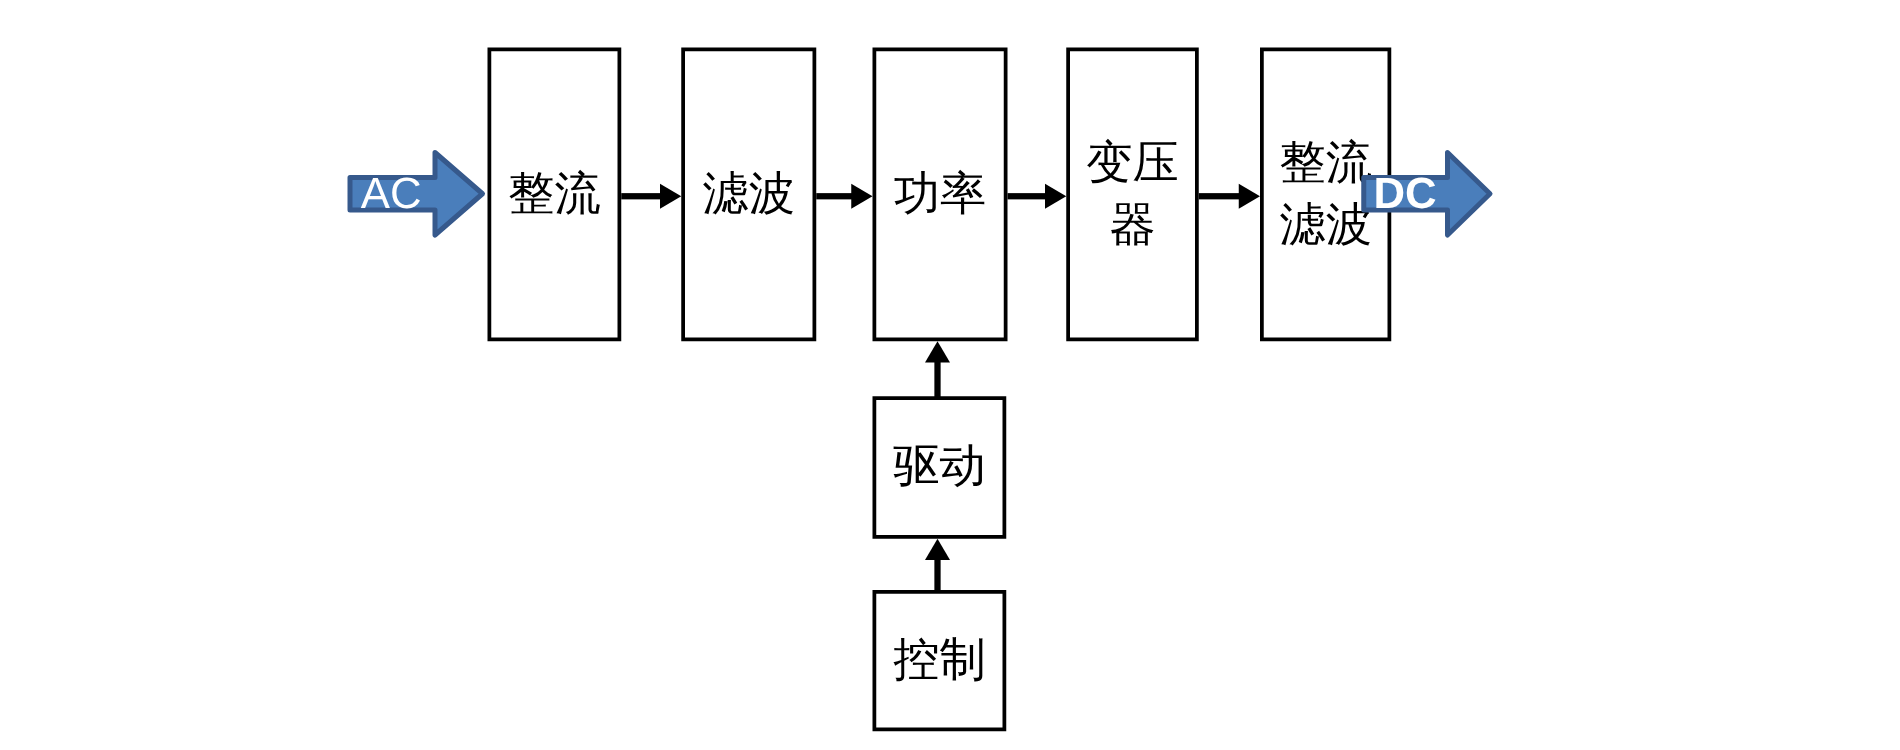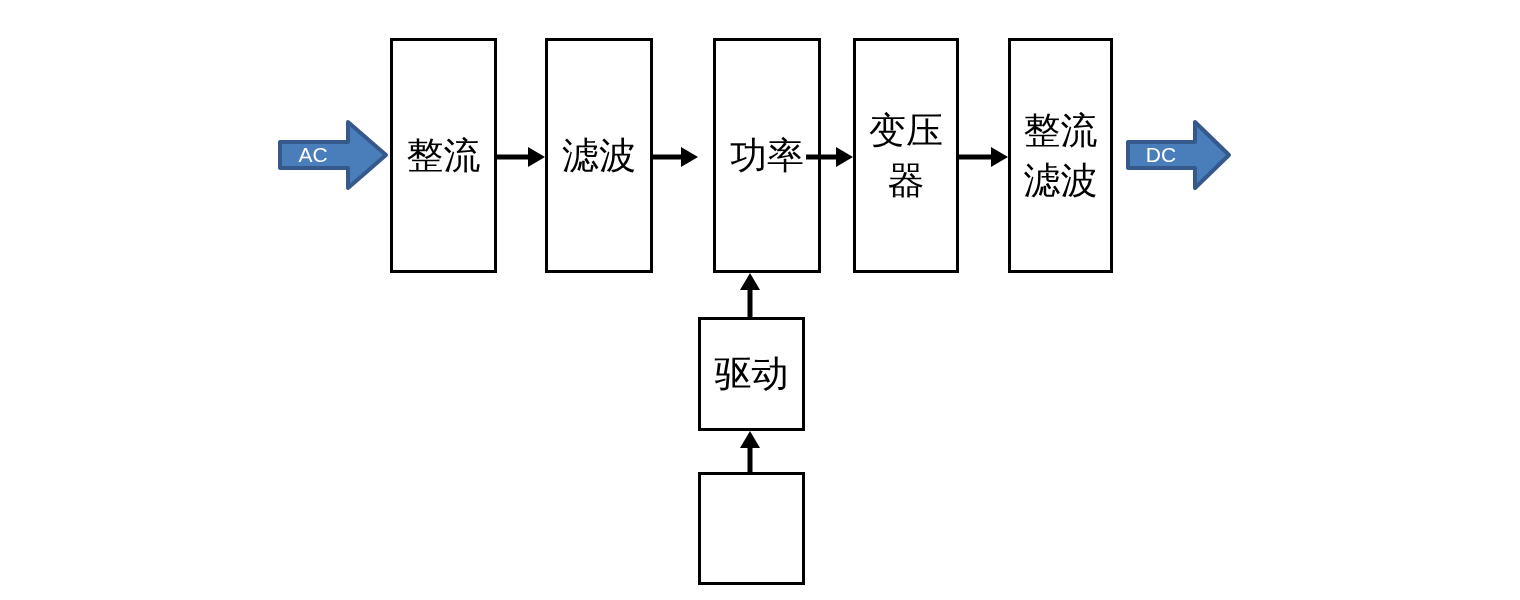--- a/index.html
+++ b/index.html
@@ -54,21 +54,21 @@
     border-bottom:17px solid #000;
     border-left:10px solid transparent;
     border-right:10px solid transparent;
   }
   
   .flow-arrow{position:absolute;width:113px;height:76px;}
   .flow-label{
     position:absolute;left:0;top:21px;width:72px;height:34px;
     display:flex;align-items:center;justify-content:center;
     font-family:"Liberation Sans","DejaVu Sans",sans-serif;
-    font-size:21px;color:#ffffff;
+    font-size:35px;color:#ffffff;
   }
 </style>
 </head>
 <body>
 
 <div class="canvas">
 
   <div class="flow-arrow" style="left:277px;top:117px;">
     <svg width="113" height="76" viewBox="0 0 113 76">
       <polygon points="3,25 71,25 71,5 109,38 71,71 71,51 3,51" stroke-width="4" stroke-linejoin="round" fill="#4a7ebb" stroke="#36598c"></polygon>
@@ -77,39 +77,40 @@
   </div>
 
   <div class="box tall" style="left:390px;width:107px;">
     <span>整流</span>
   </div>
 
   <div class="box tall" style="left:545px;width:108px;">
     <span>滤波</span>
   </div>
 
-  <div class="box tall" style="left:713px;width:108px;">
+  <div class="box tall" style="left:698px;width:108px;">
     <span>功率</span>
   </div>
 
   <div class="box tall" style="left:853px;width:106px;">
     <span>变压</span>
     <span>器</span>
   </div>
 
   <div class="box tall" style="left:1008px;width:105px;">
     <span>整流</span>
     <span>滤波</span>
   </div>
 
   <div class="box" style="left:698px;top:317px;width:107px;height:114px;gap:24px;">
     <span>驱动</span>
   </div>
 
   <div class="box" style="left:698px;top:472px;width:107px;height:113px;">
+    <span>控制</span>
   </div>
 
   <div class="arr-r" style="left:497px;top:147px;width:48px;">
     <div class="shaft"></div>
     <div class="head"></div>
   </div>
   <div class="arr-r" style="left:653px;top:147px;width:45px;">
     <div class="shaft"></div>
     <div class="head"></div>
   </div>
@@ -124,20 +125,20 @@
 
   <div class="arr-u" style="left:740px;top:273px;height:45px;">
     <div class="shaft"></div>
     <div class="head"></div>
   </div>
   <div class="arr-u" style="left:740px;top:431px;height:42px;">
     <div class="shaft"></div>
     <div class="head"></div>
   </div>
 
-  <div class="flow-arrow" style="left:1125px;top:117px;width:108px;">
+  <div class="flow-arrow" style="left:1088px;top:117px;width:108px;font-weight:bold;">
     <svg width="108" height="76" viewBox="0 0 108 76">
       <polygon points="3,25 70,25 70,5 104,38 70,71 70,51 3,51" stroke-width="4" stroke-linejoin="round" fill="#4a7ebb" stroke="#36598c"></polygon>
     </svg>
     <span class="flow-label">DC</span>
   </div>
 
 </div>
 
 </body></html>

